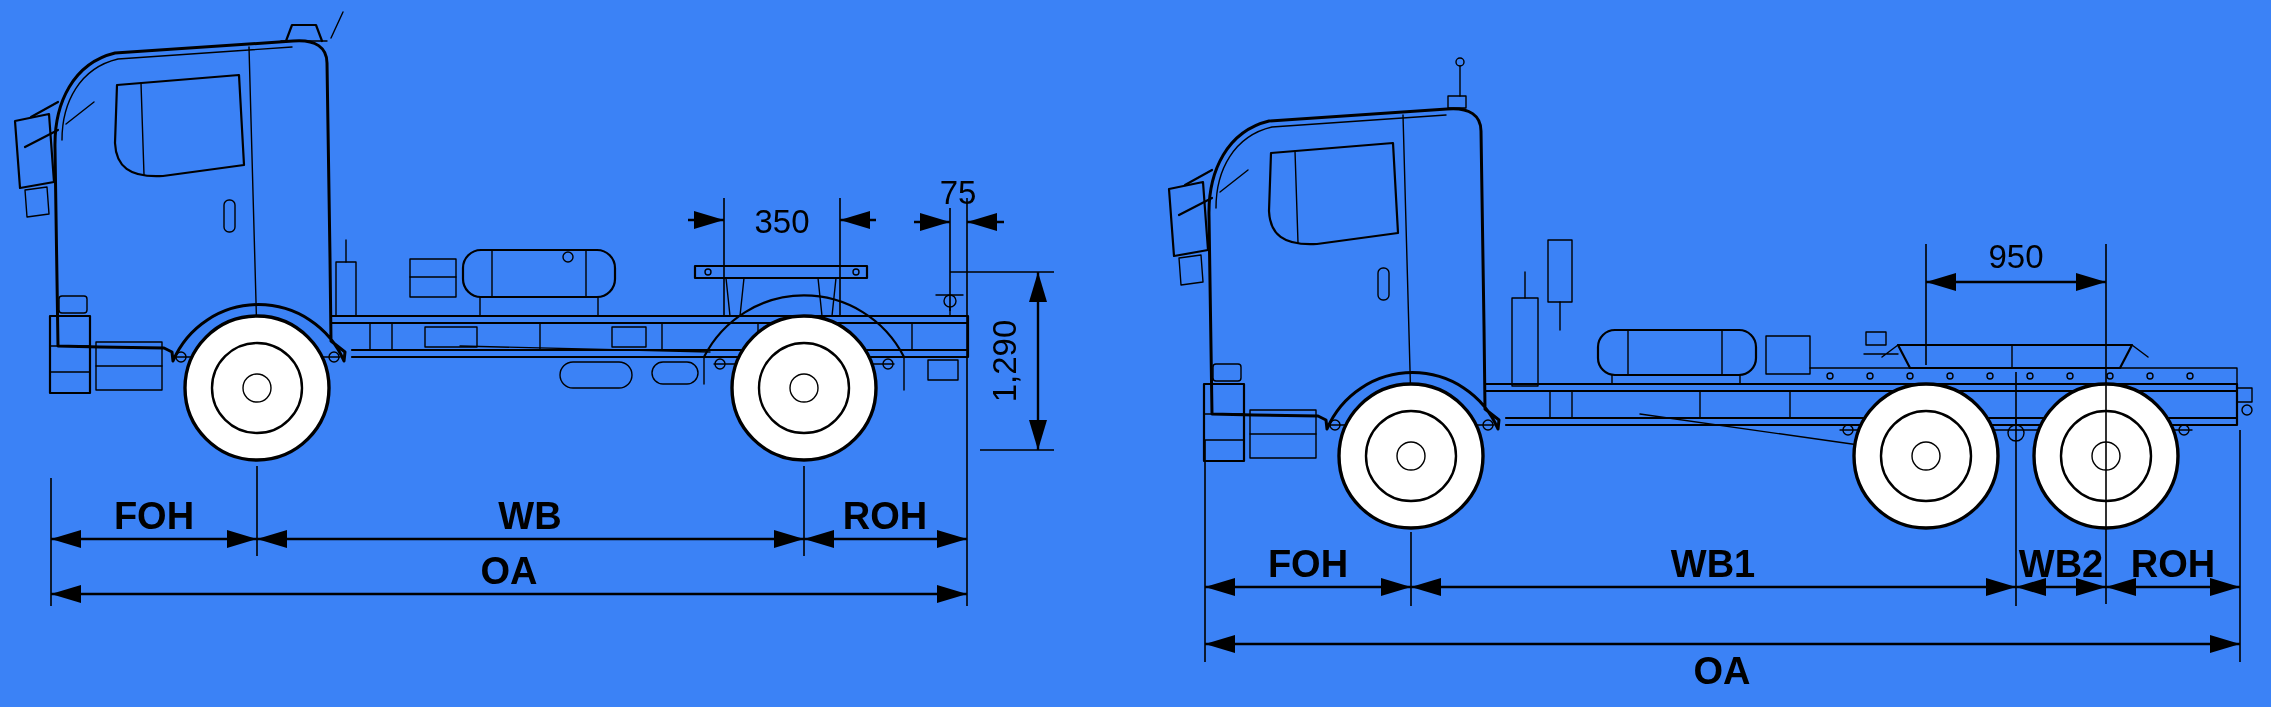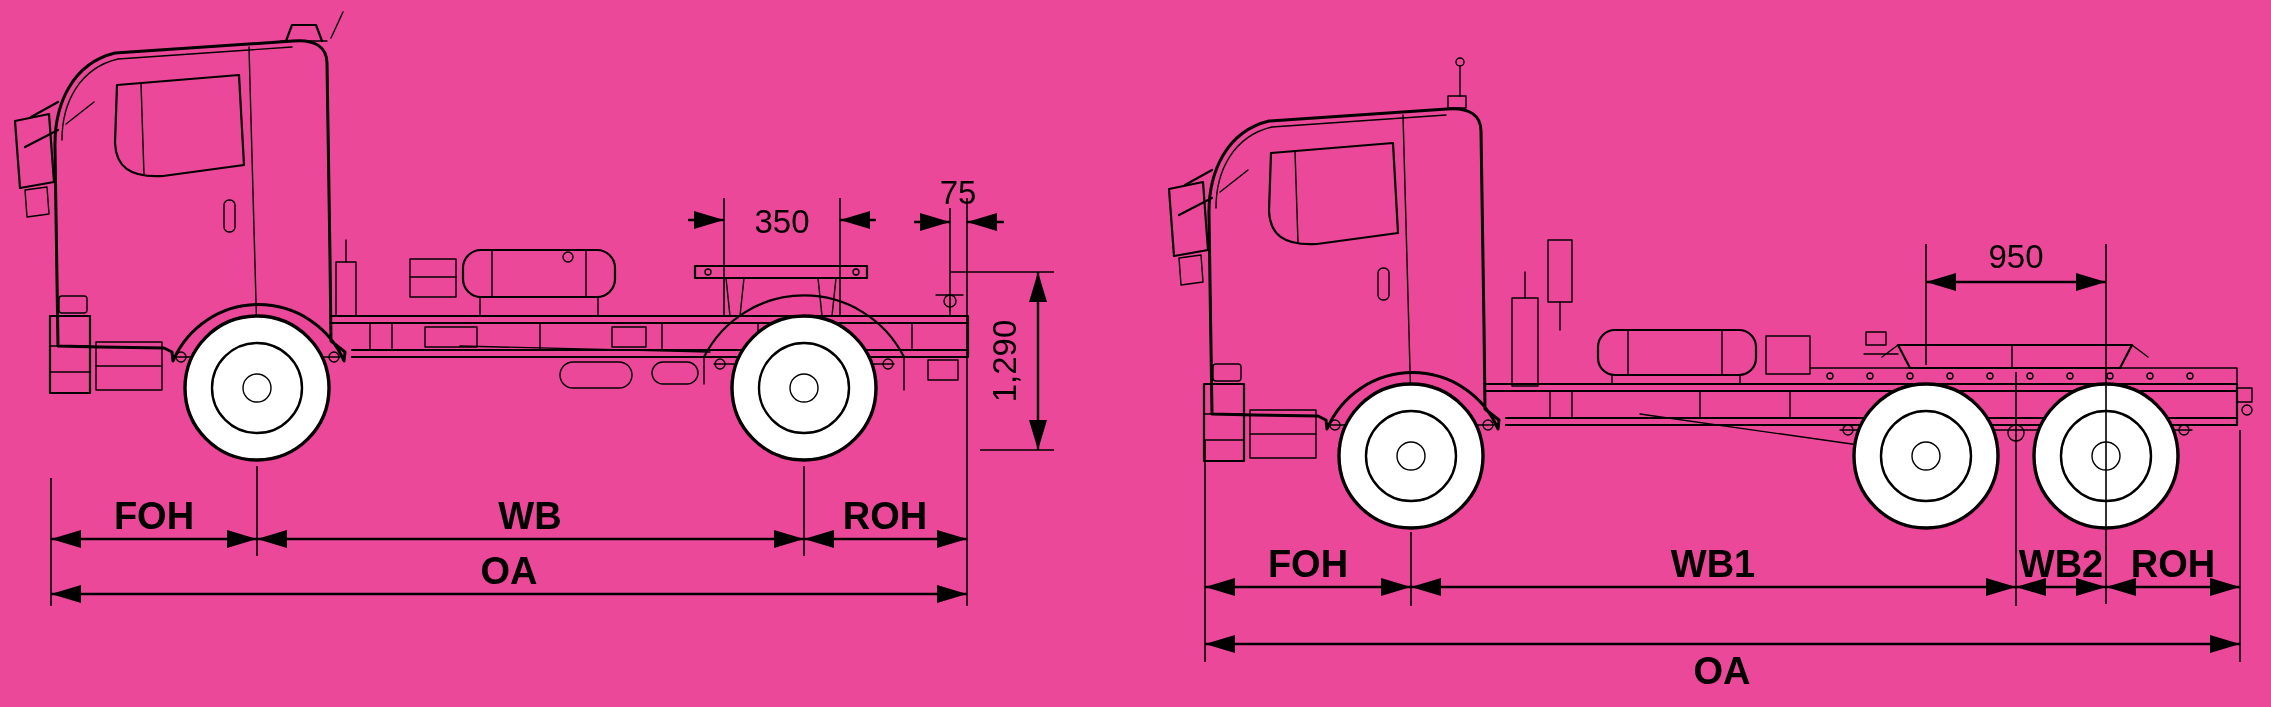--- a/index.html
+++ b/index.html
@@ -1,17 +1,17 @@
 <!DOCTYPE html>
 <html><head>
 <meta charset="utf-8">
 <style>
   * { box-sizing: border-box; }
   html, body { margin: 0; padding: 0; background: #ffffff; }
-  .stage { width: 2271px; height: 707px; background: #ec4899; position: relative; overflow: hidden; }
+  .stage { width: 2271px; height: 707px; background: #3b82f6; position: relative; overflow: hidden; }
   svg { display: block; }
   .o1, .o2, .o3 { fill: none; stroke: #000; stroke-linecap: round; stroke-linejoin: round; }
   .o1 { stroke-width: 1.4; }
   .o2 { stroke-width: 2.2; }
   .o3 { stroke-width: 3; }
   .wheelO { fill: #fff; stroke: #000; stroke-width: 3.4; }
   .wheelI { fill: none; stroke: #000; stroke-width: 2.4; }
   .ext { stroke: #000; stroke-width: 1.6; fill: none; }
   .dln { stroke: #000; stroke-width: 2.4; fill: none; }
   .lbl { font-family: "Liberation Sans", sans-serif; font-weight: 700; font-size: 38px; fill: #000; text-anchor: middle; }

